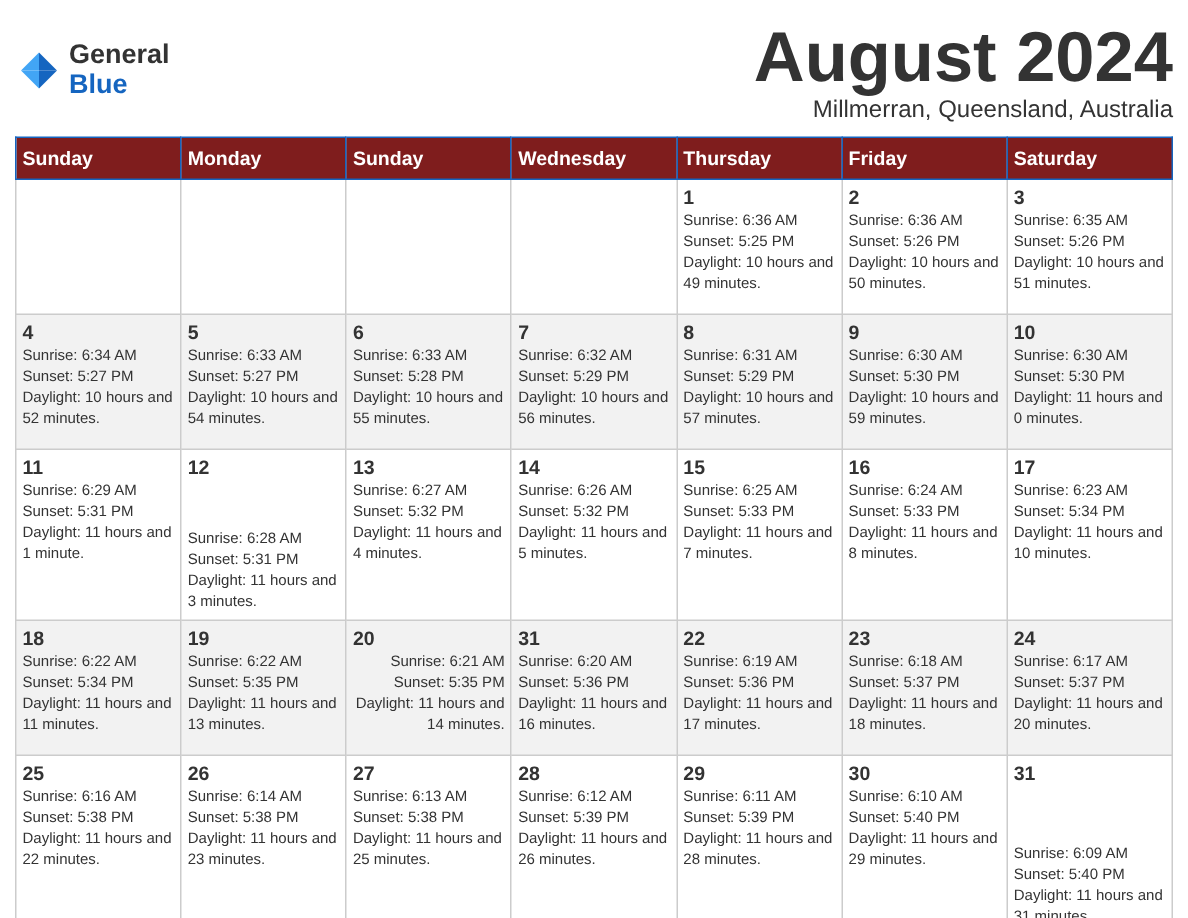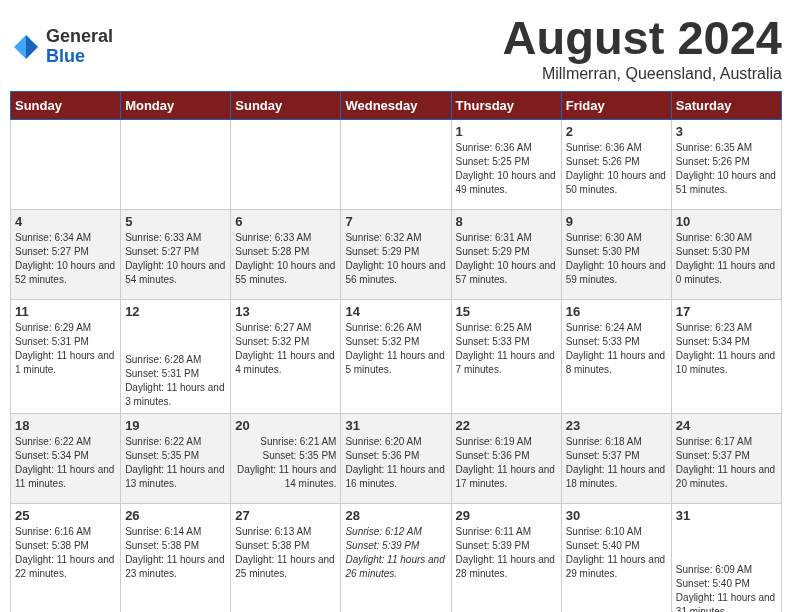--- a/index.html
+++ b/index.html
@@ -288,21 +288,21 @@
 Daylight: 11 hours and 23 minutes.</div>
         </td>
         <td>
           <div class="day-number">27</div>
           <div class="day-info" style="white-space: pre-line;">Sunrise: 6:13 AM
 Sunset: 5:38 PM
 Daylight: 11 hours and 25 minutes.</div>
         </td>
         <td>
           <div class="day-number">28</div>
-          <div class="day-info" style="white-space: pre-line; font-style: italic;">Sunrise: 6:12 AM
+          <div class="day-info" style="white-space: pre-line;">Sunrise: 6:12 AM
 Sunset: 5:39 PM
 Daylight: 11 hours and 26 minutes.</div>
         </td>
         <td>
           <div class="day-number">29</div>
           <div class="day-info" style="white-space: pre-line;">Sunrise: 6:11 AM
 Sunset: 5:39 PM
 Daylight: 11 hours and 28 minutes.</div>
         </td>
         <td>

